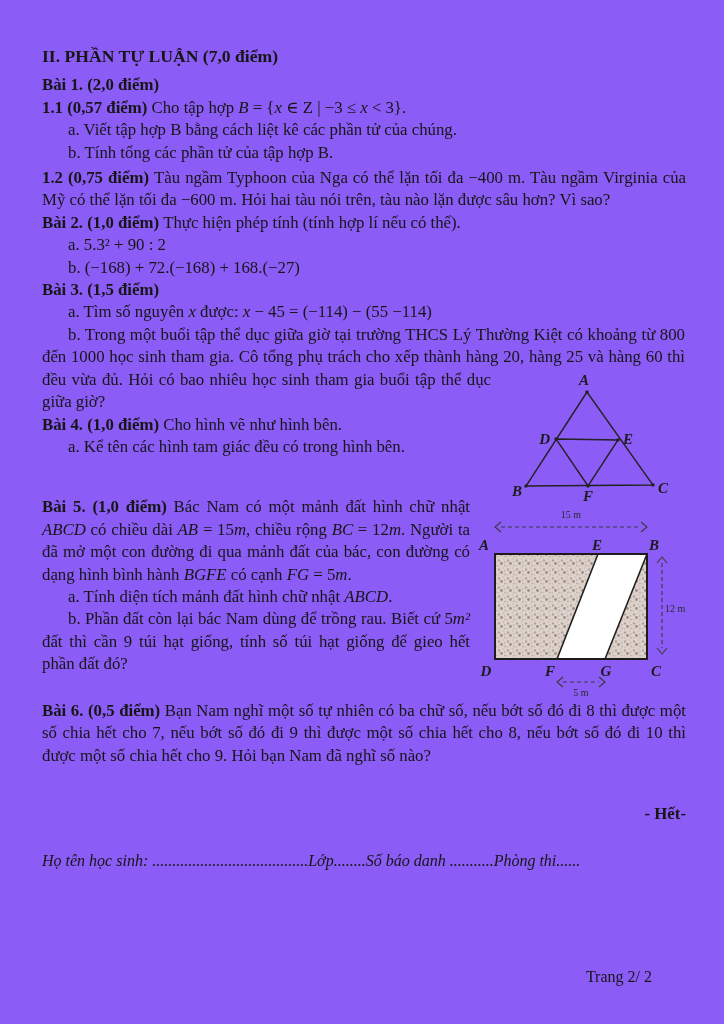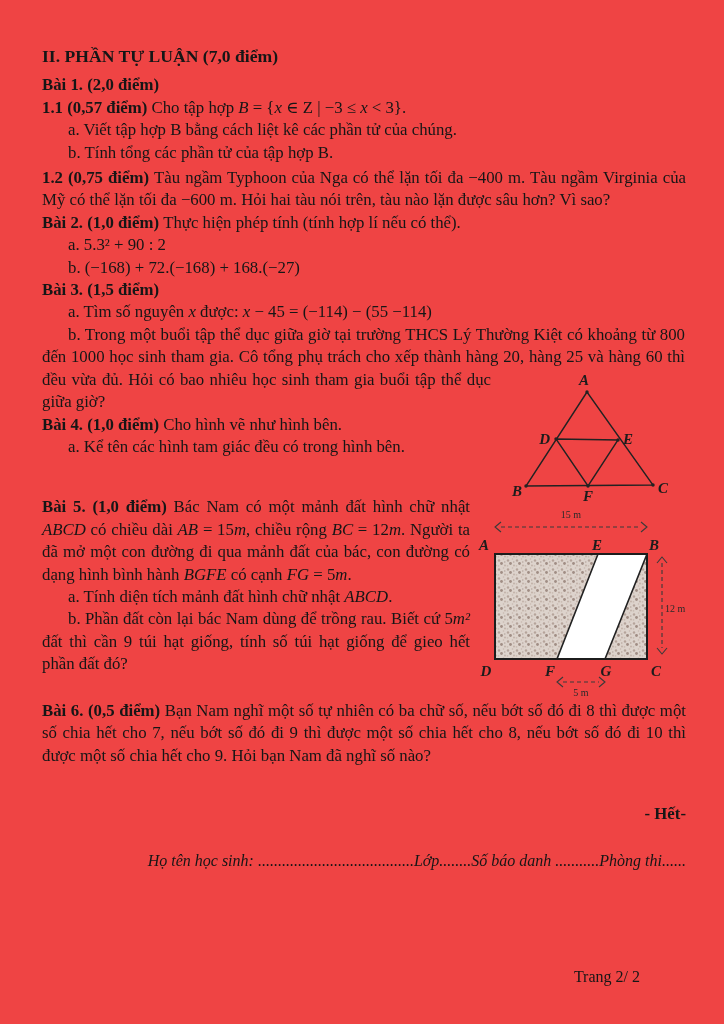--- a/index.html
+++ b/index.html
@@ -1,36 +1,36 @@
 <!DOCTYPE html>
 <html><head>
 <meta charset="utf-8">
 <style>
   html,body{margin:0;padding:0;background:#e8e8e8;}
   .page{
-    width:724px;height:1024px;background:#ef4444;box-sizing:border-box;
+    width:724px;height:1024px;background:#8b5cf6;box-sizing:border-box;
     padding:45px 38px 0 42px;position:relative;overflow:hidden;
     font-family:"Liberation Serif","DejaVu Serif",serif;
     font-size:16.8px;line-height:22.4px;color:#161616;
   }
   p{margin:0;text-align:justify;}
   .b{font-weight:700;}
   .i{font-style:italic;}
   .doc-heading{font-size:17.6px;}
   .item{text-indent:26px;}
   .mt3{margin-top:3px;} .mt7{margin-top:7px;} .mt8{margin-top:8px;}
   .bai5{margin-top:38px;}
   .fig-strut{float:right;clear:right;width:1px;height:45px;}
   .fig-tri{float:right;clear:right;width:195px;height:135px;}
   .fig-tri svg{display:block;margin:0 10px 0 auto;}
   .fig-rect{float:right;clear:right;width:216px;height:196px;margin:0;}
   .bai6{clear:both;}
   .het{margin-top:36px;text-align:right;font-weight:700;}
-  .student-line{margin-top:24px;font-style:italic;font-size:16px;text-align:right;}
-  .page-number{position:absolute;top:966px;right:84px;font-size:16px;}
+  .student-line{margin-top:24px;font-style:italic;font-size:16px;text-align:left;}
+  .page-number{position:absolute;top:966px;right:72px;font-size:16px;}
   .fig-label{font-style:italic;font-weight:600;font-size:15px;fill:#1c1c1c;
     font-family:"Liberation Serif","DejaVu Serif",serif;}
   .dim-label{font-style:normal;font-weight:400;font-size:10px;fill:#2a2a2a;
     font-family:"Liberation Serif","DejaVu Serif",serif;}
   .fig-line{stroke:#222;stroke-width:1.4;fill:none;}
   .dash{stroke:#3a3a3a;stroke-width:1.1;fill:none;stroke-dasharray:4 3;}
   .chev{stroke:#3a3a3a;stroke-width:1.1;fill:none;}
 </style>
 </head>
 <body>

